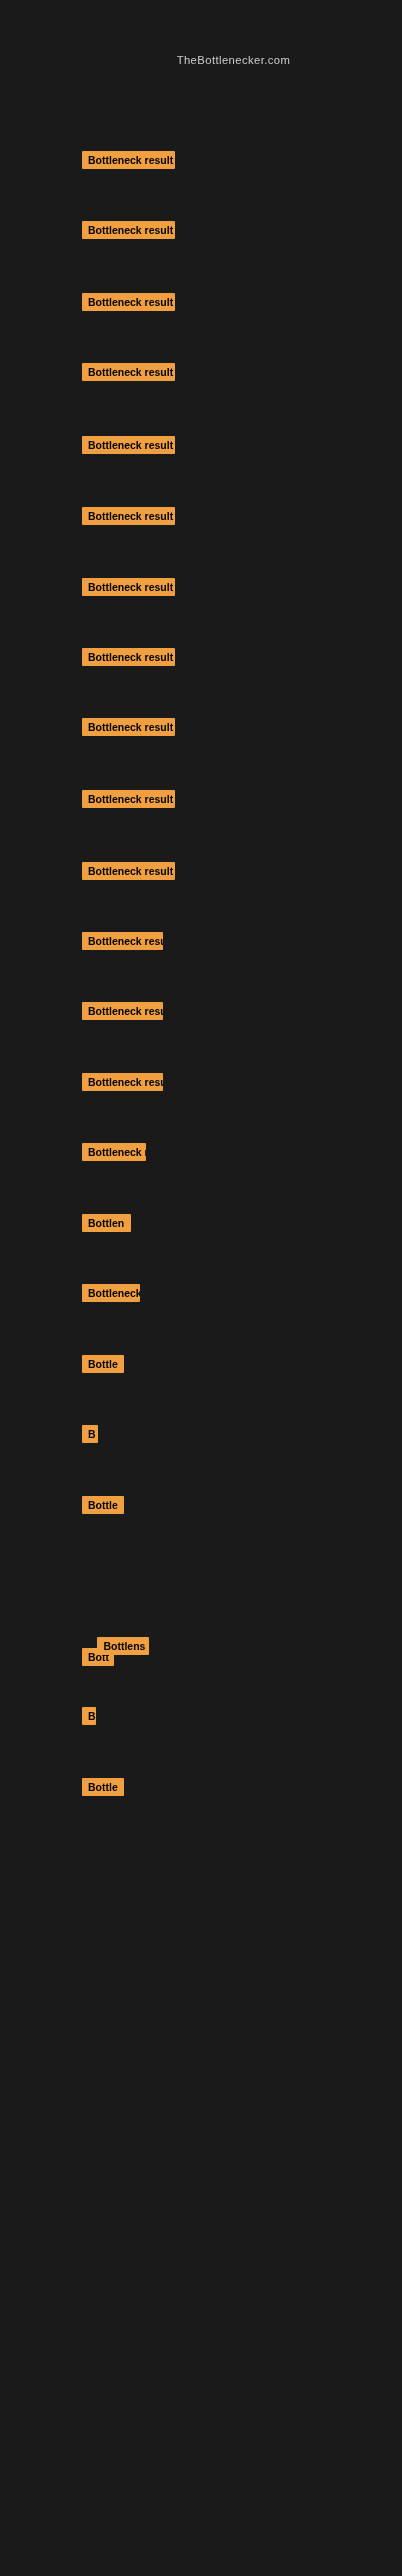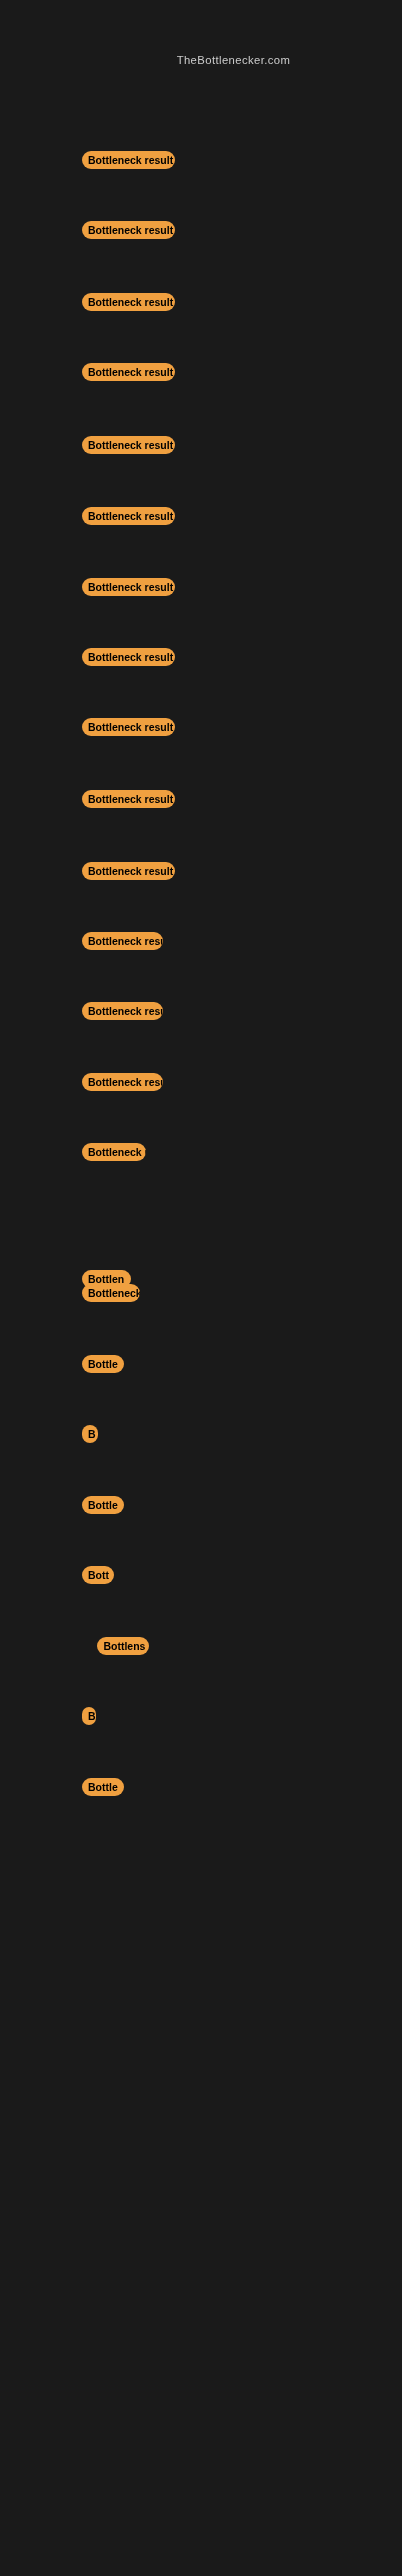--- a/index.html
+++ b/index.html
@@ -20,21 +20,21 @@
       font-size: 11.3px;
       padding: 6.4px 0;
       letter-spacing: 0.4px;
     }
     .bottleneck-badge {
       background-color: #f0a040;
       color: #000000;
       font-size: 10.5px;
       font-weight: bold;
       padding: 3.2px 6.4px;
-      border-radius: 9px;
+      border-radius: 1px;
       display: inline-block;
       white-space: nowrap;
       overflow: hidden;
     }
   </style>
 </head>
 <body>
 
 <div class="site-title">TheBottlenecker.com</div>
 
@@ -47,23 +47,23 @@
     <div style="position: absolute; top: 386px; left: 1.6px;"><span class="bottleneck-badge" style="max-width: 93px;">Bottleneck result</span></div>
     <div style="position: absolute; top: 457px; left: 1.6px;"><span class="bottleneck-badge" style="max-width: 93px;">Bottleneck result</span></div>
     <div style="position: absolute; top: 527px; left: 1.6px;"><span class="bottleneck-badge" style="max-width: 93px;">Bottleneck result</span></div>
     <div style="position: absolute; top: 597px; left: 1.6px;"><span class="bottleneck-badge" style="max-width: 93px;">Bottleneck result</span></div>
     <div style="position: absolute; top: 669px; left: 1.6px;"><span class="bottleneck-badge" style="max-width: 93px;">Bottleneck result</span></div>
     <div style="position: absolute; top: 741px; left: 1.6px;"><span class="bottleneck-badge" style="max-width: 93px;">Bottleneck result</span></div>
     <div style="position: absolute; top: 811px; left: 1.6px;"><span class="bottleneck-badge" style="max-width: 81px;">Bottleneck resu</span></div>
     <div style="position: absolute; top: 881px; left: 1.6px;"><span class="bottleneck-badge" style="max-width: 81px;">Bottleneck resu</span></div>
     <div style="position: absolute; top: 952px; left: 1.6px;"><span class="bottleneck-badge" style="max-width: 81px;">Bottleneck resu</span></div>
     <div style="position: absolute; top: 1022px; left: 1.6px;"><span class="bottleneck-badge" style="max-width: 64px;">Bottleneck r</span></div>
-    <div style="position: absolute; top: 1149px; left: 1.6px;"><span class="bottleneck-badge" style="max-width: 50px;">Bottlen</span></div>
+    <div style="position: absolute; top: 1093px; left: 1.6px;"><span class="bottleneck-badge" style="max-width: 50px;">Bottlen</span></div>
     <div style="position: absolute; top: 1163px; left: 1.6px;"><span class="bottleneck-badge" style="max-width: 58px;">Bottleneck</span></div>
     <div style="position: absolute; top: 1234px; left: 1.6px;"><span class="bottleneck-badge" style="max-width: 44px;">Bottle</span></div>
     <div style="position: absolute; top: 1304px; left: 1.6px;"><span class="bottleneck-badge" style="max-width: 16px;">B</span></div>
     <div style="position: absolute; top: 1375px; left: 1.6px;"><span class="bottleneck-badge" style="max-width: 44px;">Bottle</span></div>
-    <div style="position: absolute; top: 1445px; left: 1.6px;"><span class="bottleneck-badge" style="max-width: 32px;">Bott</span></div>
+    <div style="position: absolute; top: 1527px; left: 1.6px;"><span class="bottleneck-badge" style="max-width: 32px;">Bott</span></div>
     <div style="position: absolute; top: 1516px; left: 17px;"><span class="bottleneck-badge" style="max-width: 52px;">Bottlens</span></div>
     <div style="position: absolute; top: 1586px; left: 1.6px;"><span class="bottleneck-badge" style="max-width: 14.5px;">B</span></div>
     <div style="position: absolute; top: 1657px; left: 1.6px;"><span class="bottleneck-badge" style="max-width: 44px;">Bottle</span></div>
   </div>
 
 
 </body></html>

